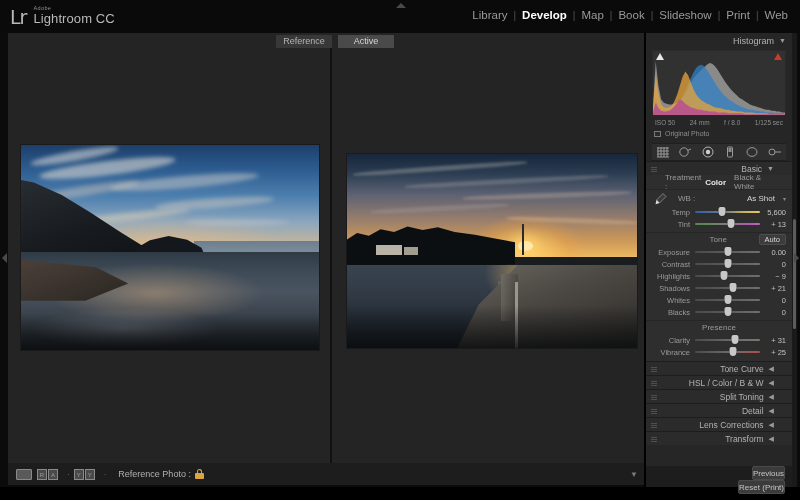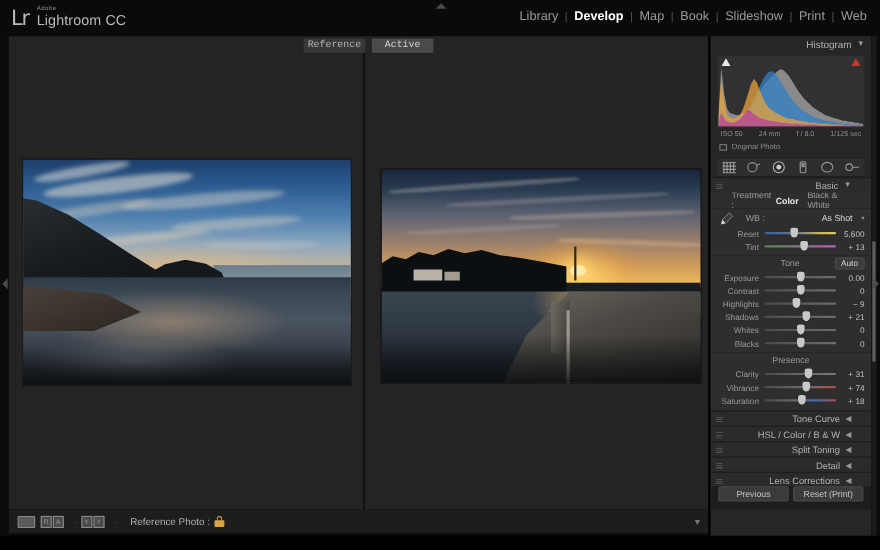--- a/index.html
+++ b/index.html
@@ -38,21 +38,21 @@
     width: 0; height: 0;
     border-left: 5px solid transparent; border-right: 5px solid transparent;
     border-bottom: 5px solid #4a4a4a;
   }
 
   
   .workarea {
     position: absolute; left: 8px; top: 33px; width: 636px; height: 430px;
     background: #242424;
   }
-  .pane-tabs { position: absolute; left: 0; top: 0; width: 100%; height: 15px; font-family: Liberation Mono, monospace; }
+  .pane-tabs { position: absolute; left: 0; top: 0; width: 100%; height: 15px; }
   .pane-tab {
     position: absolute; top: 2px; height: 13px;
     font-size: 9px; color: #b4b4b4; text-align: center; line-height: 13px;
     background: #3a3a3a;
   }
   .pane-tab.reference { left: 268px; width: 56px; background: #383838; }
   .pane-tab.active-tab { left: 330px; width: 56px; background: #4a4a4a; color: #d6d6d6; }
 
   .divider-v {
     position: absolute; left: 322px; top: 15px; width: 2px; height: 415px;
@@ -319,23 +319,23 @@
     font-size: 8px; border-top: 1px solid #262626; margin-top: 2px;
   }
   .tone-title { color: #9a9a9a; margin: 0 auto; }
   .auto-btn {
     color: #d8d8d8; font-size: 7.5px; background: #3c3c3c;
     border: 1px solid #4d4d4d; border-radius: 2px; padding: 0px 5px;
   }
 
   .collapsed-list { }
   .bottom-buttons {
-    position: absolute; left: 646px; top: 442px; width: 146px; height: 21px;
-    display: flex; align-items: flex-start; justify-content: space-between;
-    padding: 0 5px; background: #1d1d1d;
+    position: absolute; left: 646px; top: 466px; width: 146px; height: 21px;
+    display: flex; align-items: flex-end; justify-content: space-between;
+    padding: 0 5px; background: #1d1d1d; flex-direction: column;
   }
   .btn {
     flex: 1; height: 14px; margin: 0 2px; background: #3b3b3b;
     border: 1px solid #4a4a4a; border-radius: 2px;
     font-size: 8px; color: #c6c6c6; text-align: center; line-height: 13px;
   }
   .panel-scrollbar {
     position: absolute; left: 792px; top: 33px; width: 5px; height: 454px;
     background: #1a1a1a;
   }
@@ -548,21 +548,21 @@
             <path d="M4.5 8l3 3-4 1.2z" fill="#e0e0e0"></path>
           </svg>
         </span>
         <span class="wb-label">WB :</span>
         <span class="wb-value">As Shot</span>
         <span class="wb-caret">▾</span>
       </div>
 
       <div id="wb-sliders">
           <div class="slider-row">
-            <span class="sl-name">Reset</span>
+            <span class="sl-name">Temp</span>
             <span class="sl-track">
               <span class="sl-line temp"></span>
               <span class="sl-knob" style="left: 42%;"></span>
             </span>
             <span class="sl-val">5,600</span>
           </div>
           <div class="slider-row">
             <span class="sl-name">Tint</span>
             <span class="sl-track">
               <span class="sl-line tint"></span>
@@ -641,29 +641,21 @@
               <span class="sl-knob" style="left: 62%;"></span>
             </span>
             <span class="sl-val">+ 31</span>
           </div>
           <div class="slider-row">
             <span class="sl-name">Vibrance</span>
             <span class="sl-track">
               <span class="sl-line vibrance"></span>
               <span class="sl-knob" style="left: 58%;"></span>
             </span>
-            <span class="sl-val">+ 74</span>
-          </div>
-          <div class="slider-row">
-            <span class="sl-name">Saturation</span>
-            <span class="sl-track">
-              <span class="sl-line saturation"></span>
-              <span class="sl-knob" style="left: 52%;"></span>
-            </span>
-            <span class="sl-val">+ 18</span>
+            <span class="sl-val">+ 25</span>
           </div>
         </div>
     </div>
 
     <div class="collapsed-list" id="collapsed-list">
         <div class="sect-head">
           <span class="grip"></span>
           <span>Tone Curve</span>
           <span class="tri-left">◀</span>
         </div>

